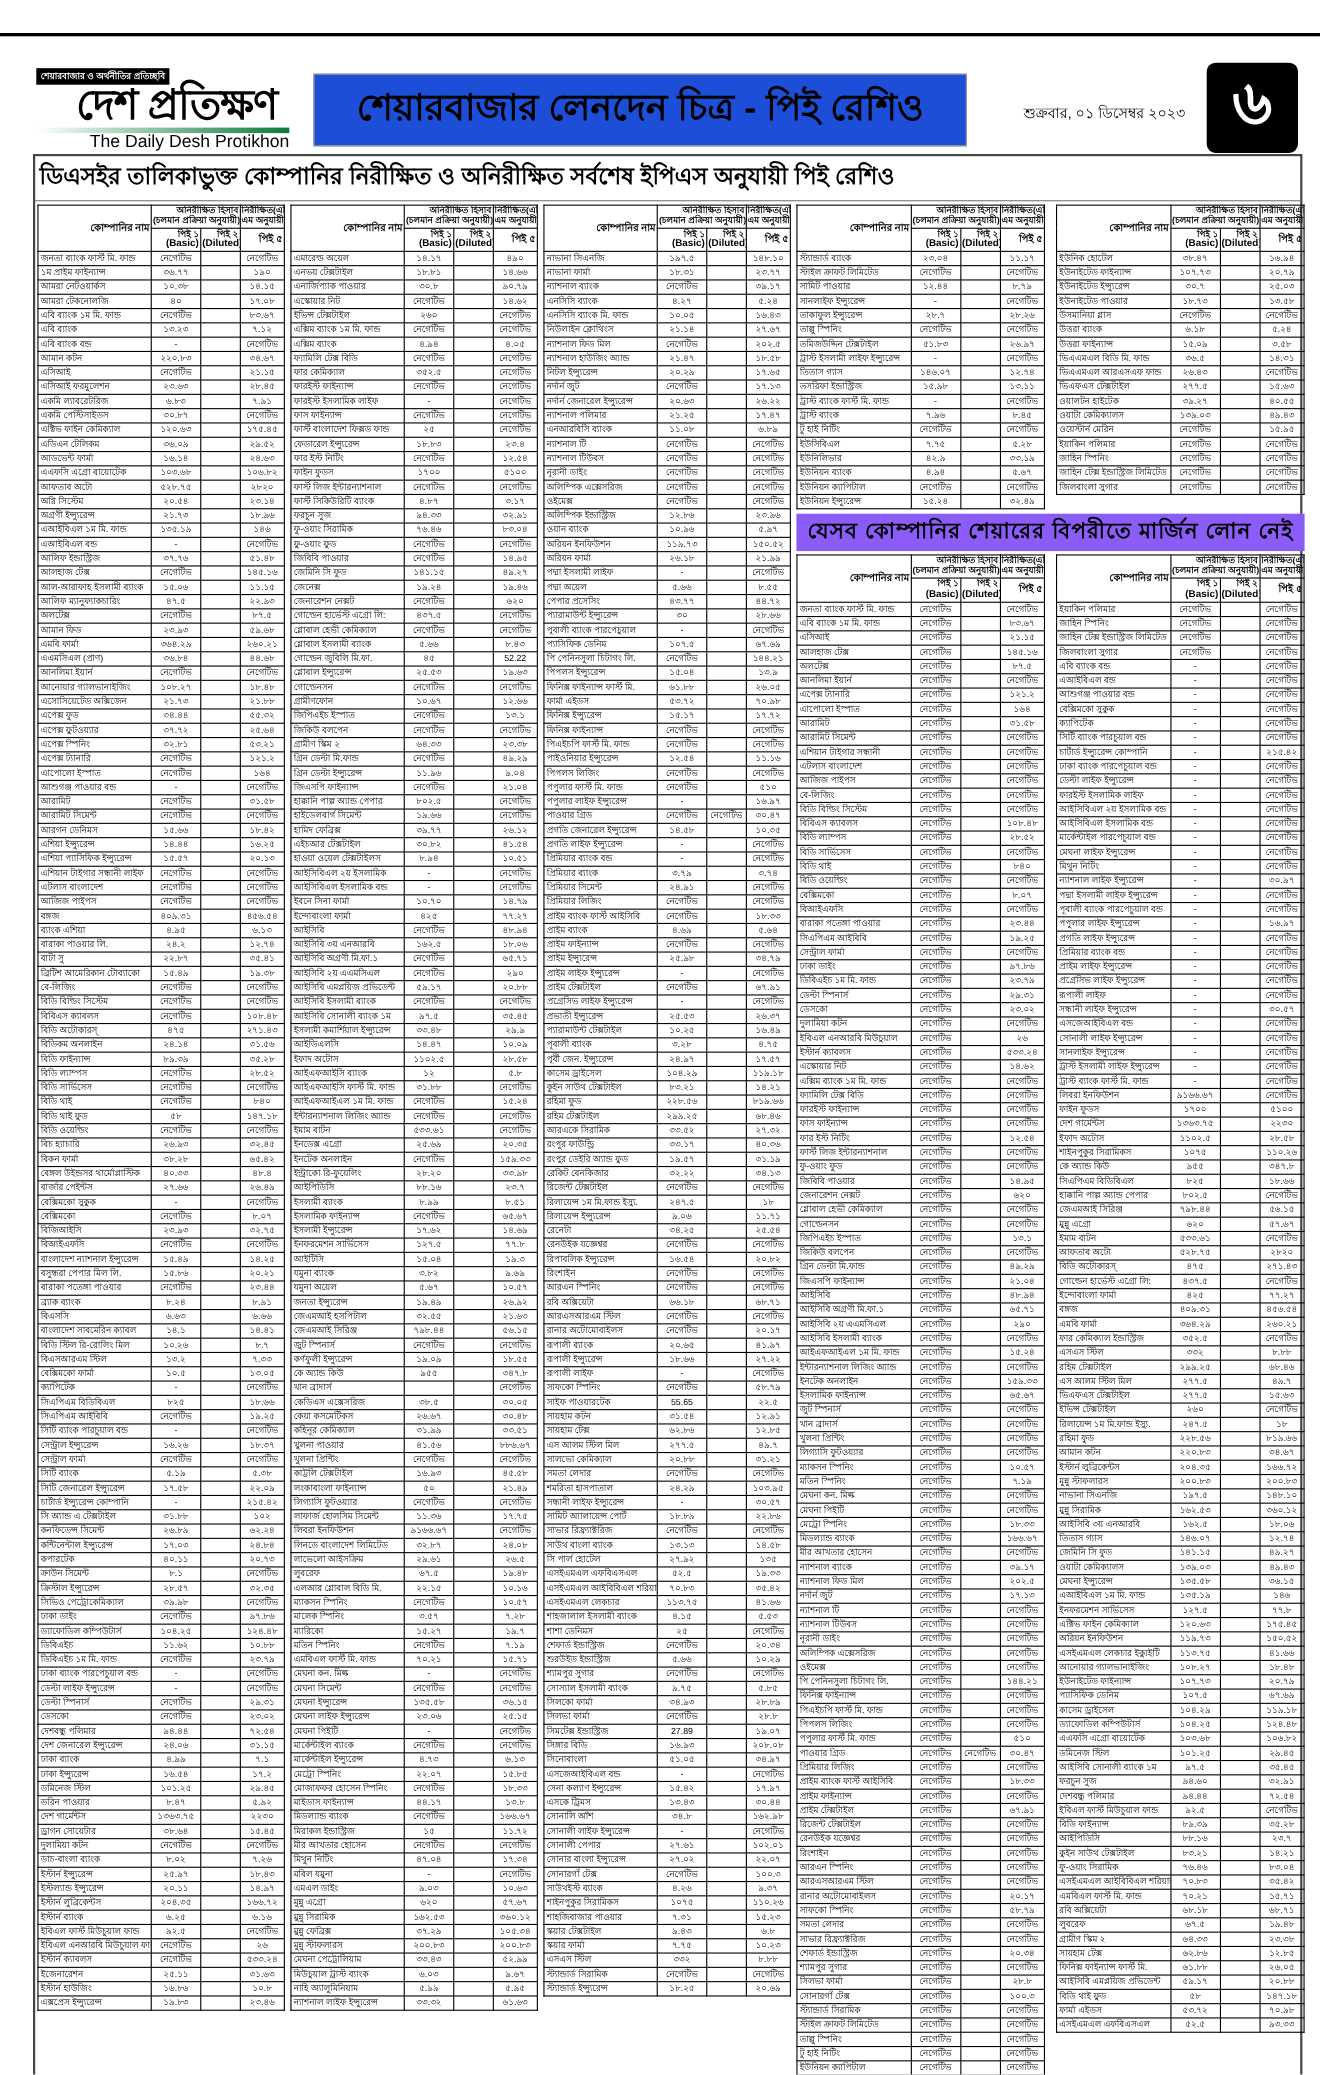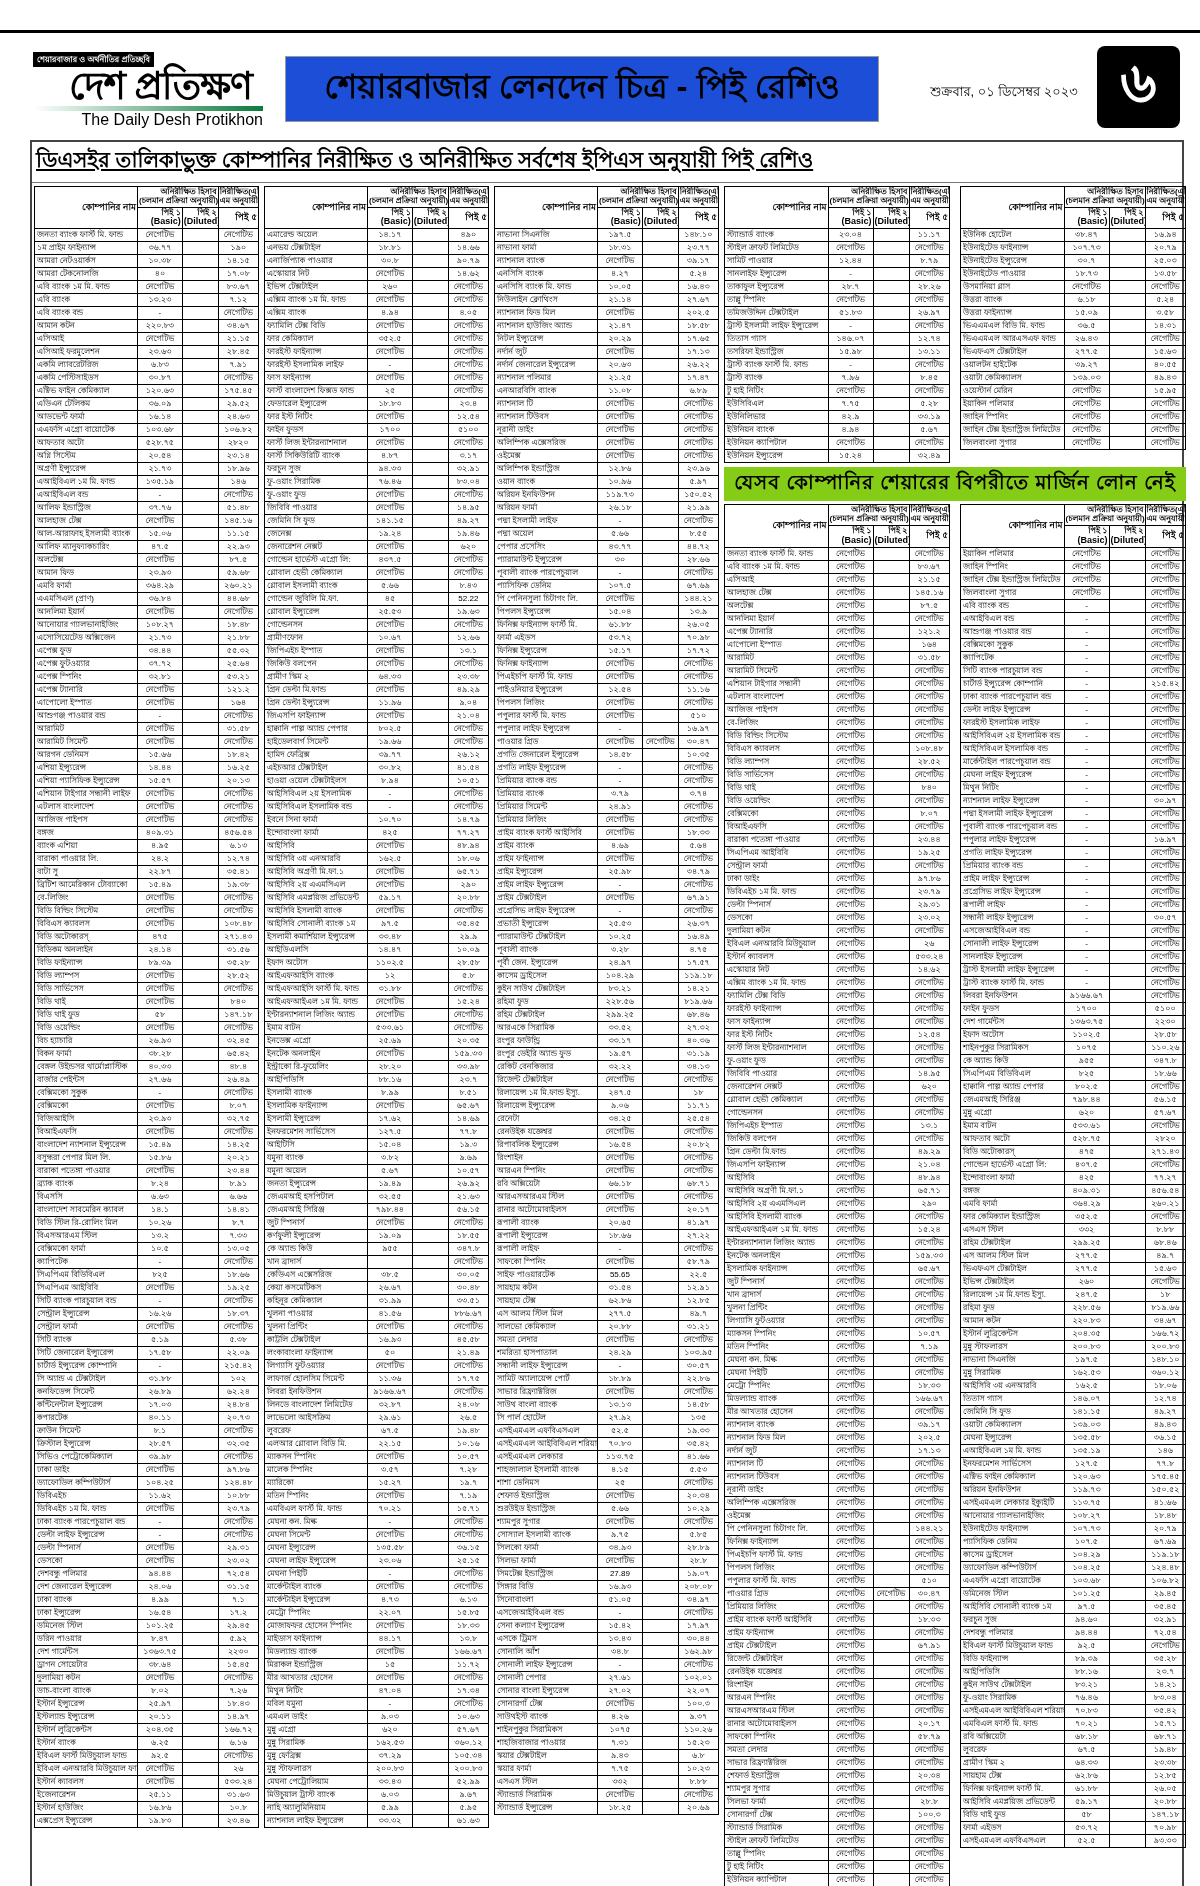--- a/index.html
+++ b/index.html
@@ -1,49 +1,49 @@
 <!DOCTYPE html>
 <html lang="bn"><head>
 <meta charset="utf-8">
 <style>
   html,body{margin:0;padding:0;}
   body{width:1200px;height:1886px;position:relative;background:#fff;color:#000;
        font-family:"Liberation Sans","DejaVu Sans",sans-serif;overflow:hidden;}
   .top-rule{position:absolute;top:30px;left:0;width:1200px;height:3px;background:#000;}
   
-  .masthead{position:absolute;top:44px;left:33px;width:1147px;height:92px;}
+  .masthead{position:absolute;top:55px;left:33px;width:1147px;height:92px;}
   .logo-block{position:absolute;left:0;top:4px;width:245px;}
   .logo-tag{display:inline-block;background:#000;color:#fff;font-size:8px;padding:1px 4px;font-weight:bold;}
   .logo-main{font-size:38px;font-weight:bold;letter-spacing:-1px;line-height:1.0;margin-left:36px;}
   .logo-bar{height:5px;width:230px;background:linear-gradient(to right,#fff,#0a7a3c);margin-top:1px;}
   .logo-eng{font-size:16px;font-weight:normal;text-align:right;width:230px;}
   .title-box{position:absolute;left:252px;top:12px;width:592px;height:64px;background:#1d4ed8;
              border:1px solid #9a9a9a;display:flex;align-items:center;justify-content:center;
              font-size:33px;font-weight:bold;}
   .date-line{position:absolute;left:856px;top:38px;width:230px;font-size:13px;text-align:center;}
   .page-box{position:absolute;left:1064px;top:2px;width:83px;height:82px;background:#000;color:#fff;
             display:flex;align-items:center;justify-content:center;font-size:56px;font-weight:bold;
             border-radius:8px;}
   
   .content{position:absolute;top:140px;left:30px;width:1150px;border:2px solid #444;background:#fff;}
-  .subtitle{font-size:21px;font-weight:bold;padding:2px 4px 3px 4px;border-bottom:1px solid #777;text-decoration:underline;}
+  .subtitle{font-size:21px;font-weight:bold;padding:2px 4px 3px 4px;border-bottom:1px solid #777;}
   .cols{display:flex;gap:5px;padding:3px 2px 6px 2px;align-items:flex-start;}
   .tcol{width:225px;flex:0 0 auto;}
   table{width:100%;border-collapse:collapse;table-layout:fixed;}
   th,td{border:1px solid #000;overflow:hidden;white-space:nowrap;box-sizing:border-box;}
   thead th{font-size:8px;line-height:1.1;text-align:right;font-weight:bold;padding:1px;}
   thead .big{font-size:9px;}
   tbody td{font-size:8px;height:12.6px;line-height:12px;padding:0 2px;}
   td.nm{text-align:left;}
   td.vl{text-align:center;}
   col.c-name{width:46%;} col.c-pe1{width:20%;} col.c-pe2{width:16%;} col.c-pe5{width:18%;}
   .right-area{width:462px;flex:0 0 auto;display:flex;flex-direction:column;}
   .pair{display:flex;gap:10px;align-items:flex-start;}
   .pair .tcol{width:226px;}
-  .band{background:#84cc16;font-weight:bold;font-size:19.5px;text-align:center;margin:4px 0 3px 0;
+  .band{background:#8b5cf6;font-weight:bold;font-size:19.5px;text-align:center;margin:4px 0 3px 0;
         padding:1px 0;letter-spacing:1px;}
 </style>
 </head>
 <body>
 
 <div class="top-rule"></div>
 
 <header class="masthead">
   <div class="logo-block">
     <span class="logo-tag">শেয়ারবাজার ও অর্থনীতির প্রতিচ্ছবি</span>

